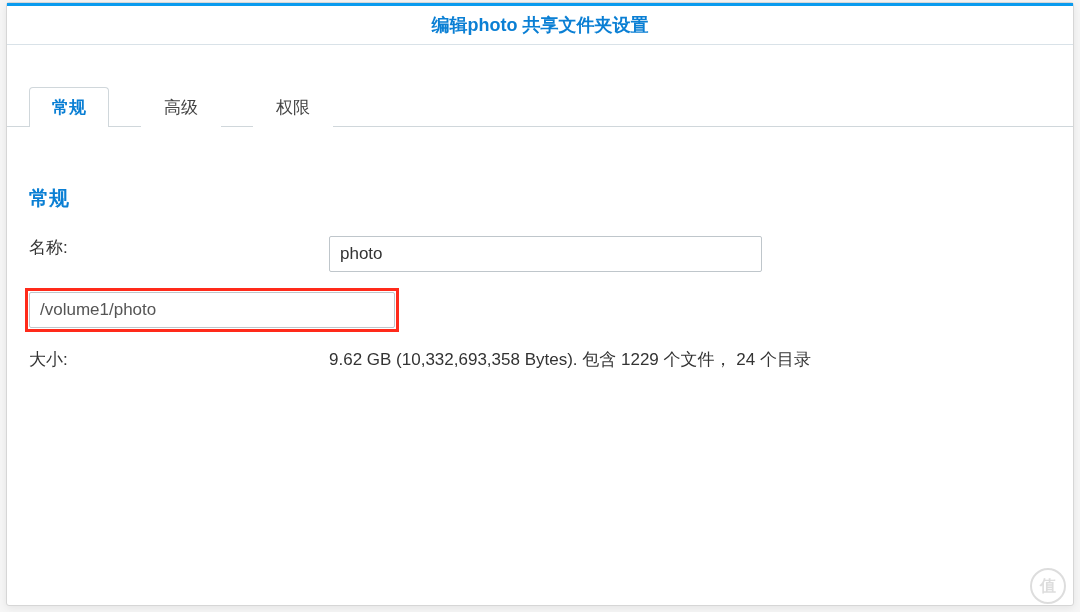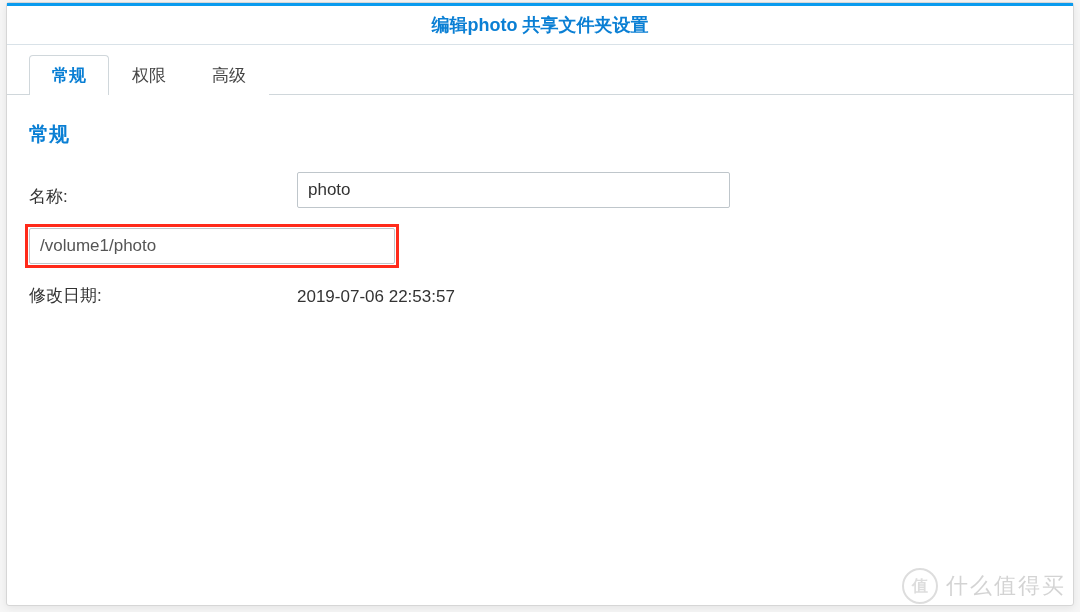--- a/index.html
+++ b/index.html
@@ -1,15 +1,15 @@
 <!DOCTYPE html>
 <html><head>
   <meta charset="utf-8">
   <style>
-    * { box-sizing: border-box; margin: 0; padding: 0; }
+    * { box-sizing: border-box; margin: 0; padding: 0; gap: 32px; }
     body {
       width: 1080px;
       height: 612px;
       font-family: Arial, "Microsoft YaHei", sans-serif;
       background: #f6f6f6;
       position: relative;
       overflow: hidden;
     }
     .dialog {
       position: absolute;
@@ -74,21 +74,21 @@
       flex: 1;
     }
     .section-title {
       color: #0a7fd4;
       font-size: 20px;
       font-weight: 600;
       margin-bottom: 24px;
     }
     .row {
       display: flex;
-      align-items: flex-end;
+      align-items: flex-start;
       margin-bottom: 20px;
     }
     .row .label {
       width: 268px;
       font-size: 17px;
       color: #333;
       padding-left: 0;
     }
     .row .value-plain {
       font-size: 17px;
@@ -145,46 +145,45 @@
 <div class="dialog">
   <div class="titlebar">
     <div class="titlebar-text">编辑photo 共享文件夹设置</div>
   </div>
 
   <div class="tabs">
     <div class="tab active">
       <span>常规</span>
     </div>
     <div class="tab">
-      <span>权限</span>
+      <span>高级</span>
     </div>
     <div class="tab">
-      <span>高级</span>
+      <span>权限</span>
     </div>
   </div>
 
   <div class="content">
     <div class="section-title">常规</div>
 
     <div class="row">
       <div class="label">名称:</div>
       <input class="input" value="photo" style="">
     </div>
 
     <div class="row">
       <div class="location-wrap">
         <input class="input" readonly="" value="/volume1/photo" style="">
         <div class="location-highlight"></div>
       </div>
     </div>
 
+    <div class="row">
+      <div class="label">大小:</div>
+      <div class="value-plain">9.62 GB (10,332,693,358 Bytes). 包含 1229 个文件， 24 个目录</div>
+    </div>
 
-    <div class="row">
-      <div class="label">修改日期:</div>
-      <div class="value-plain">2019-07-06 22:53:57</div>
-    </div>
   </div>
 </div>
 
 <div class="watermark">
   <div class="badge">值</div>
-  <div class="txt">什么值得买</div>
 </div>
 
 </body></html>

